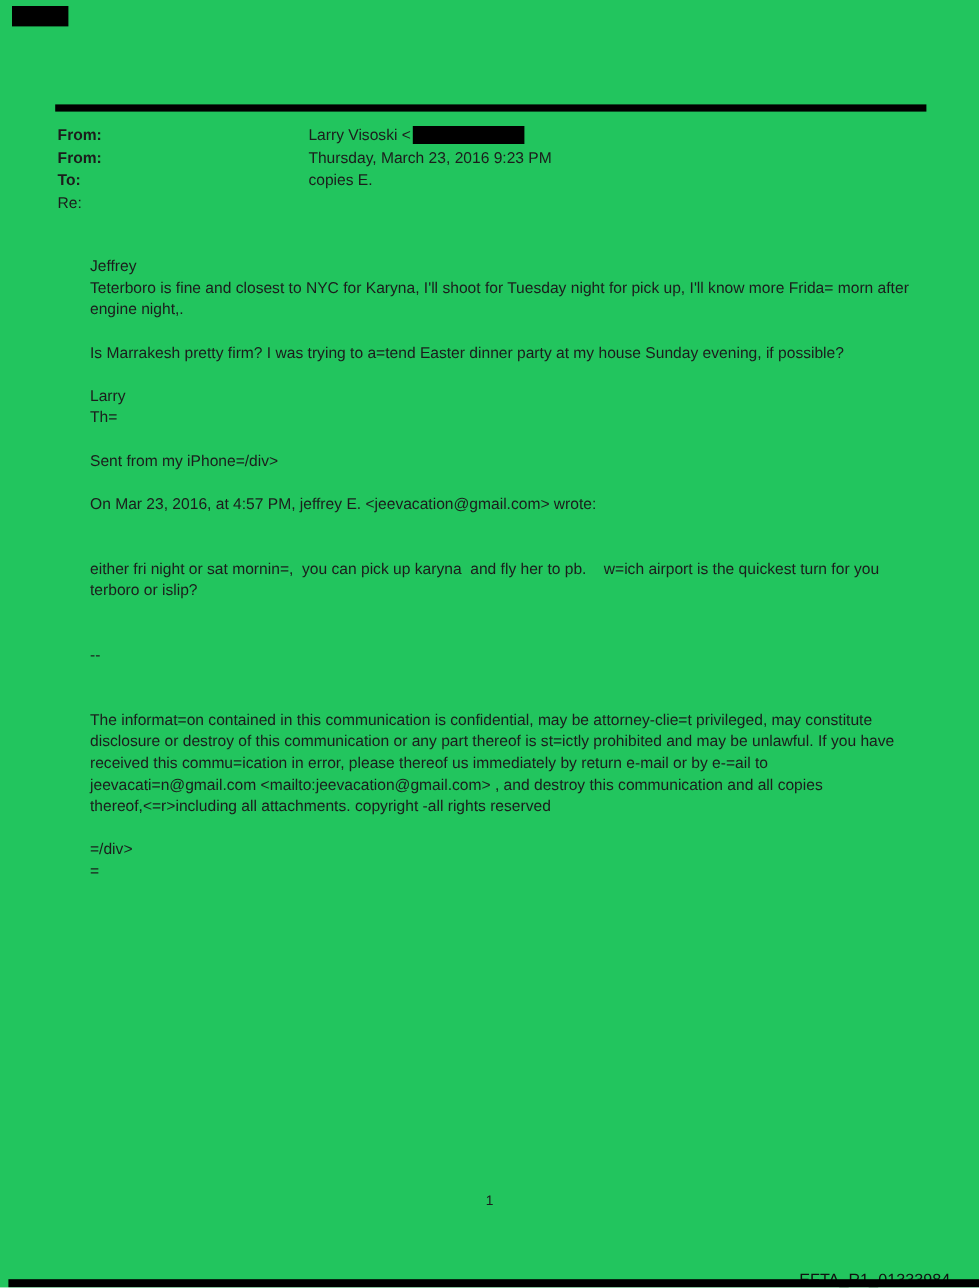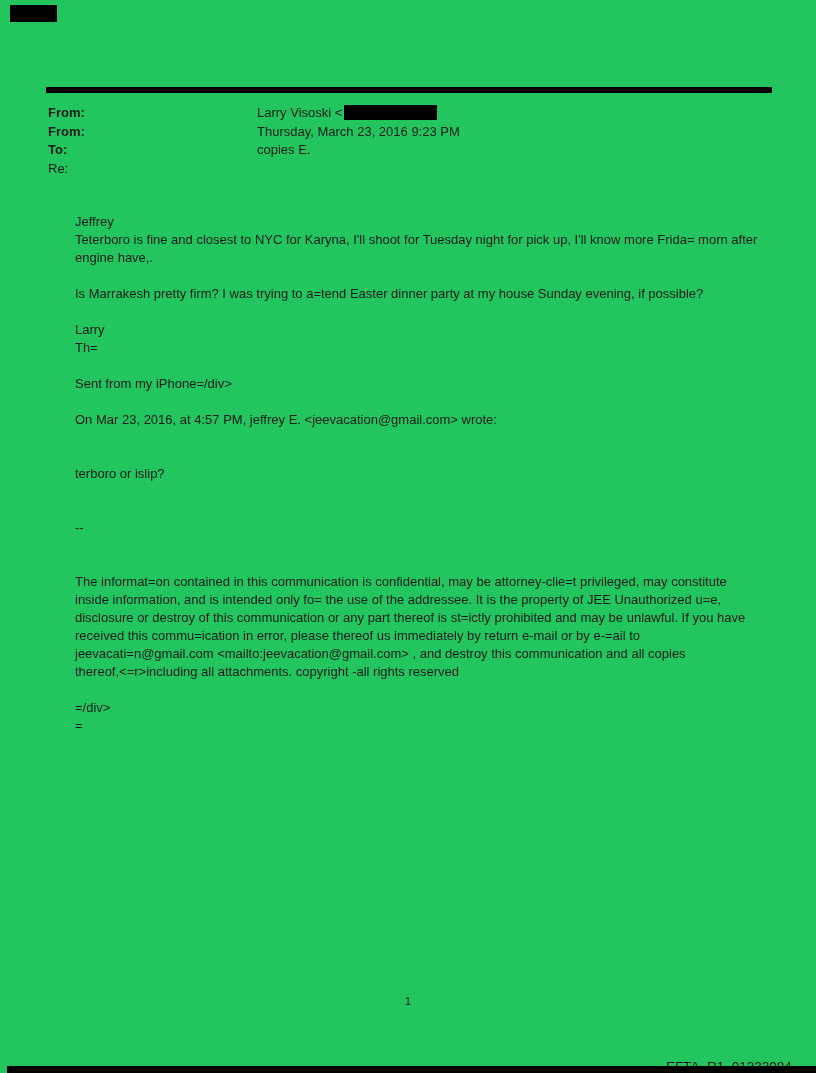--- a/index.html
+++ b/index.html
@@ -72,40 +72,40 @@
       <span class="h-value">copies E.</span>
     </div>
     <div class="h-row">
       <span class="h-value">Re:</span>
     </div>
   </div>
 
   <div class="body-block">
       <div class="line">Jeffrey</div>
       <div class="line">Teterboro is fine and closest to NYC for Karyna, I'll shoot for Tuesday night for pick up, I'll know more Frida= morn after</div>
-      <div class="line">engine have,.</div>
+      <div class="line">engine night,.</div>
       <div class="line"></div>
       <div class="line">Is Marrakesh pretty firm? I was trying to a=tend Easter dinner party at my house Sunday evening, if possible?</div>
       <div class="line"></div>
       <div class="line">Larry</div>
       <div class="line">Th=</div>
       <div class="line"></div>
       <div class="line">Sent from my iPhone=/div&gt;</div>
       <div class="line"></div>
       <div class="line">On Mar 23, 2016, at 4:57 PM, jeffrey E. &lt;jeevacation@gmail.com&gt; wrote:</div>
       <div class="line"></div>
       <div class="line"></div>
+      <div class="line">either fri night or sat mornin=,  you can pick up karyna  and fly her to pb.    w=ich airport is the quickest turn for you</div>
       <div class="line">terboro or islip?</div>
       <div class="line"></div>
       <div class="line"></div>
       <div class="line">--</div>
       <div class="line"></div>
       <div class="line"></div>
       <div class="line">The informat=on contained in this communication is confidential, may be attorney-clie=t privileged, may constitute</div>
-      <div class="line">inside information, and is intended only fo= the use of the addressee. It is the property of JEE Unauthorized u=e,</div>
       <div class="line">disclosure or destroy of this communication or any part thereof is st=ictly prohibited and may be unlawful. If you have</div>
       <div class="line">received this commu=ication in error, please thereof us immediately by return e-mail or by e-=ail to</div>
       <div class="line">jeevacati=n@gmail.com &lt;mailto:jeevacation@gmail.com&gt; , and destroy this communication and all copies</div>
       <div class="line">thereof,&lt;=r&gt;including all attachments. copyright -all rights reserved</div>
       <div class="line"></div>
       <div class="line">=/div&gt;</div>
       <div class="line">=</div>
     </div>
 
   <div class="page-number">1</div>

